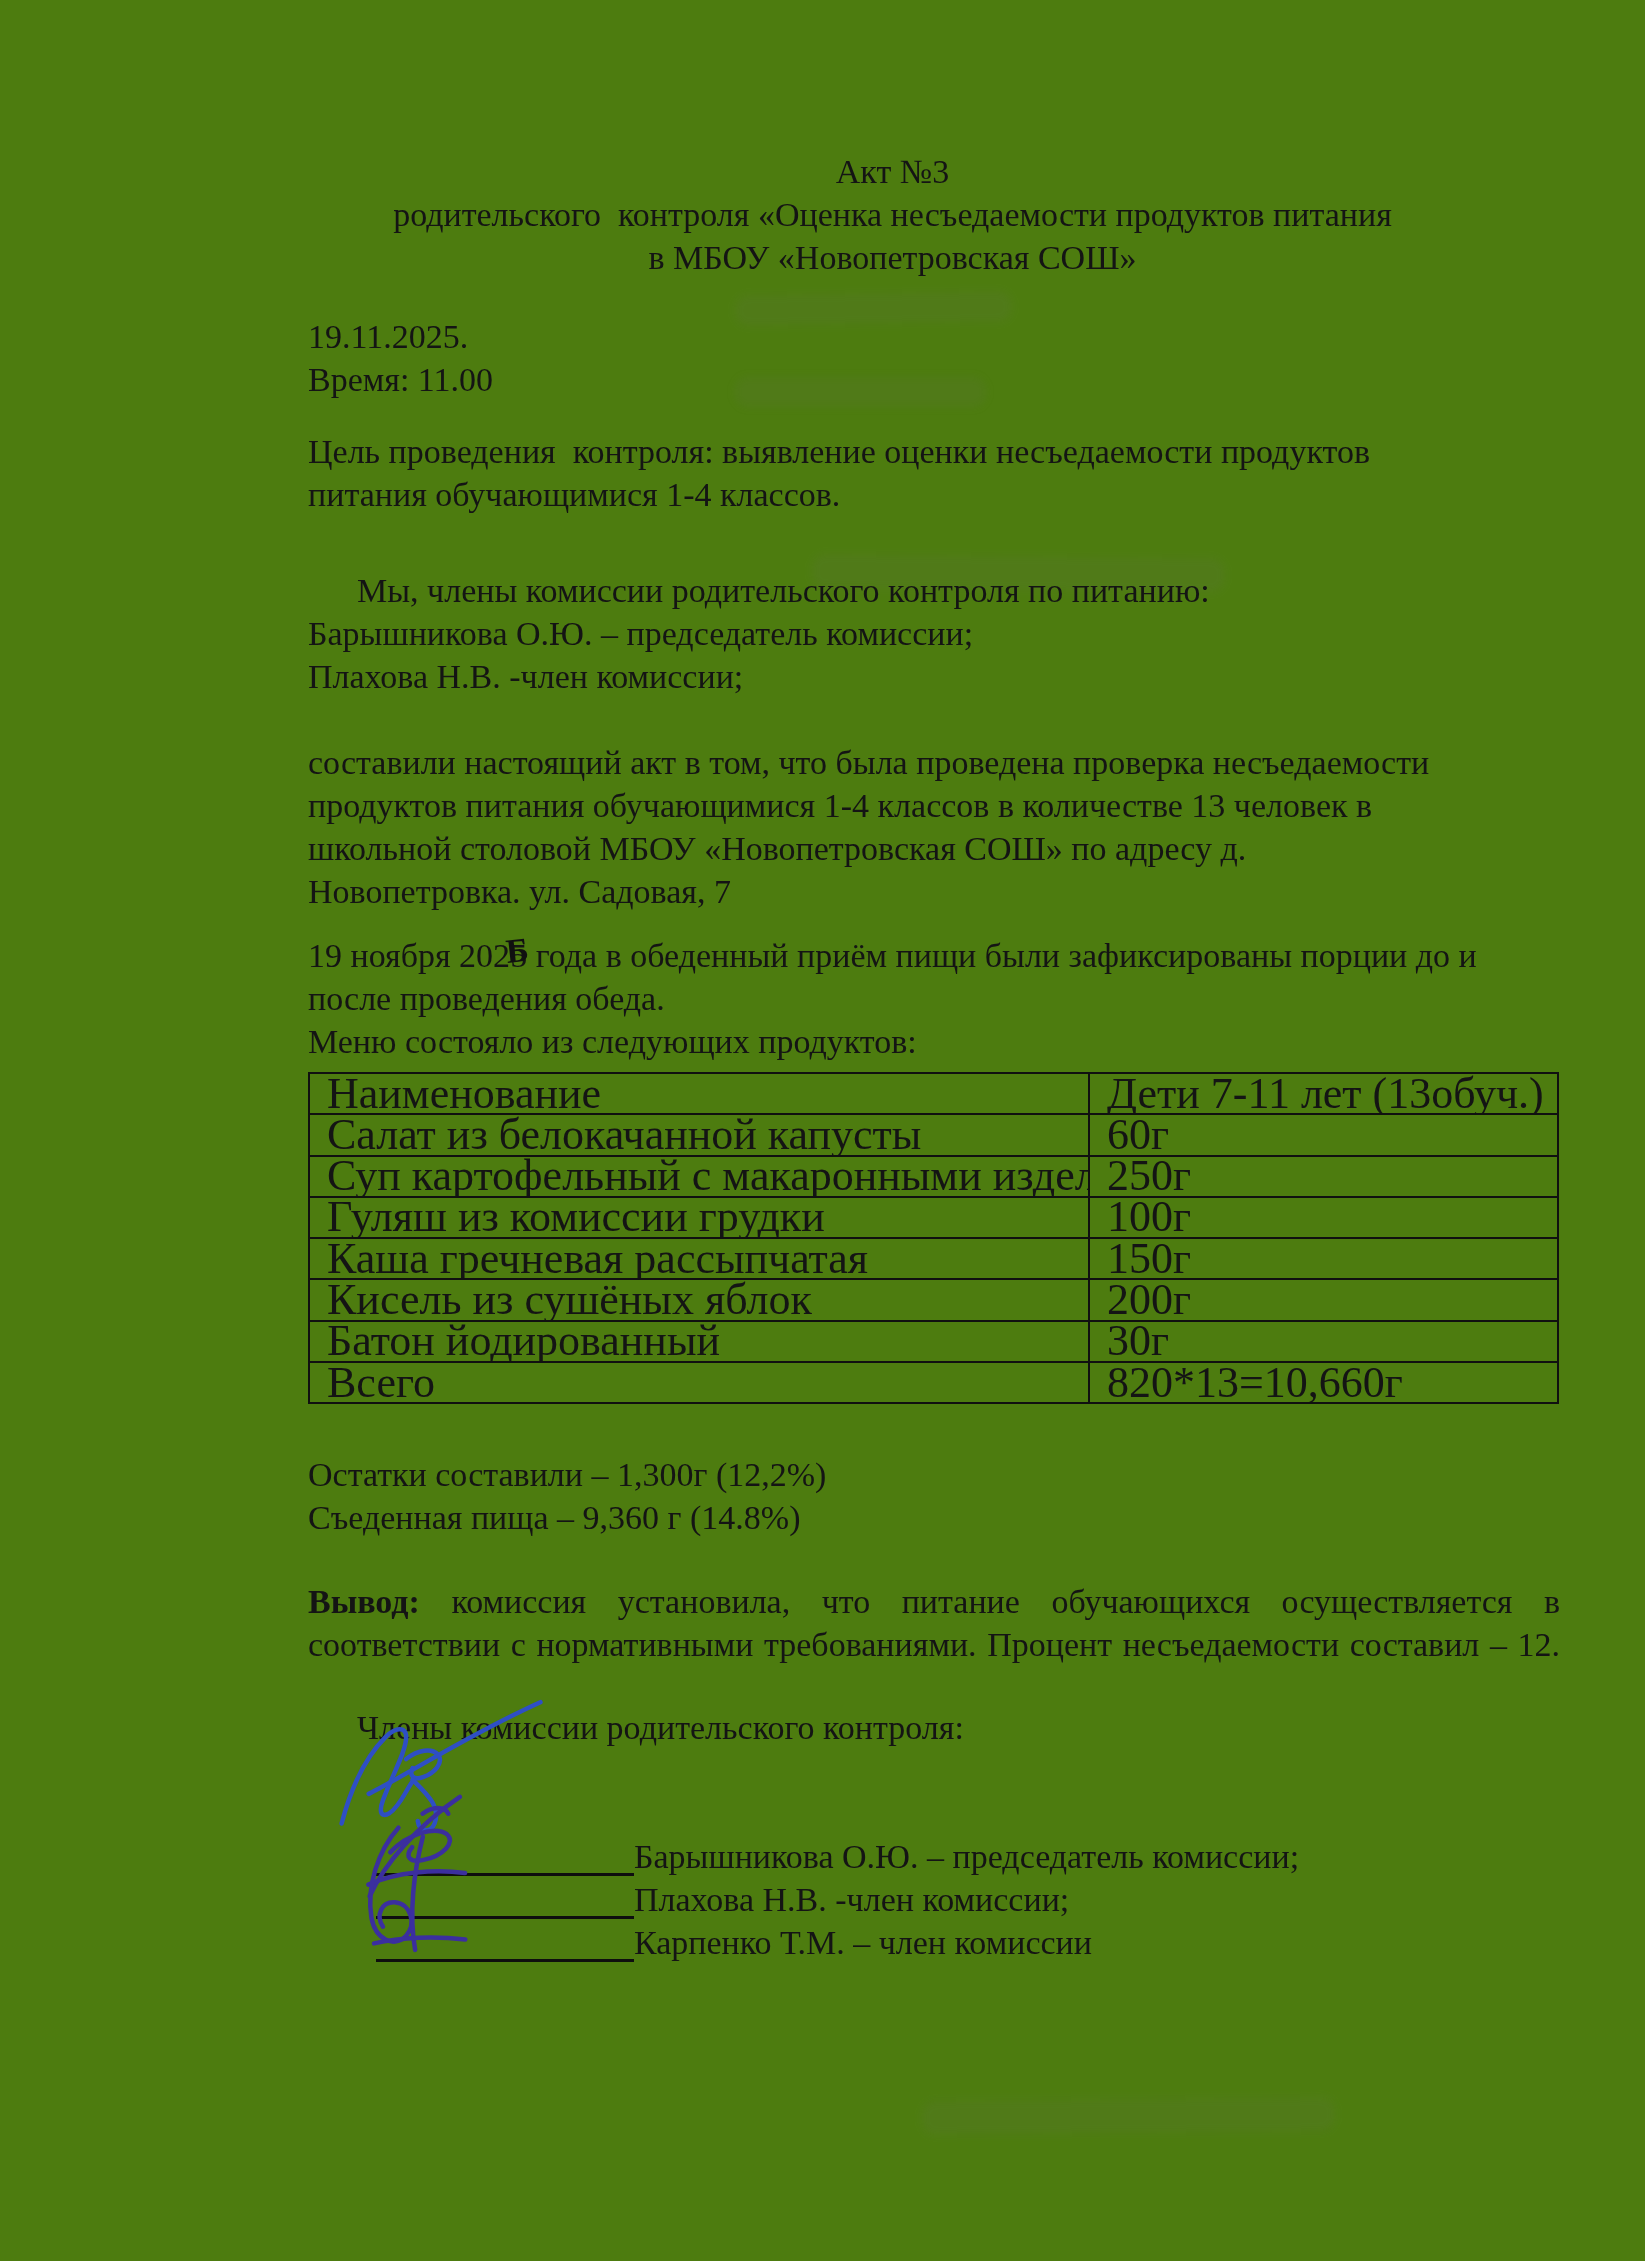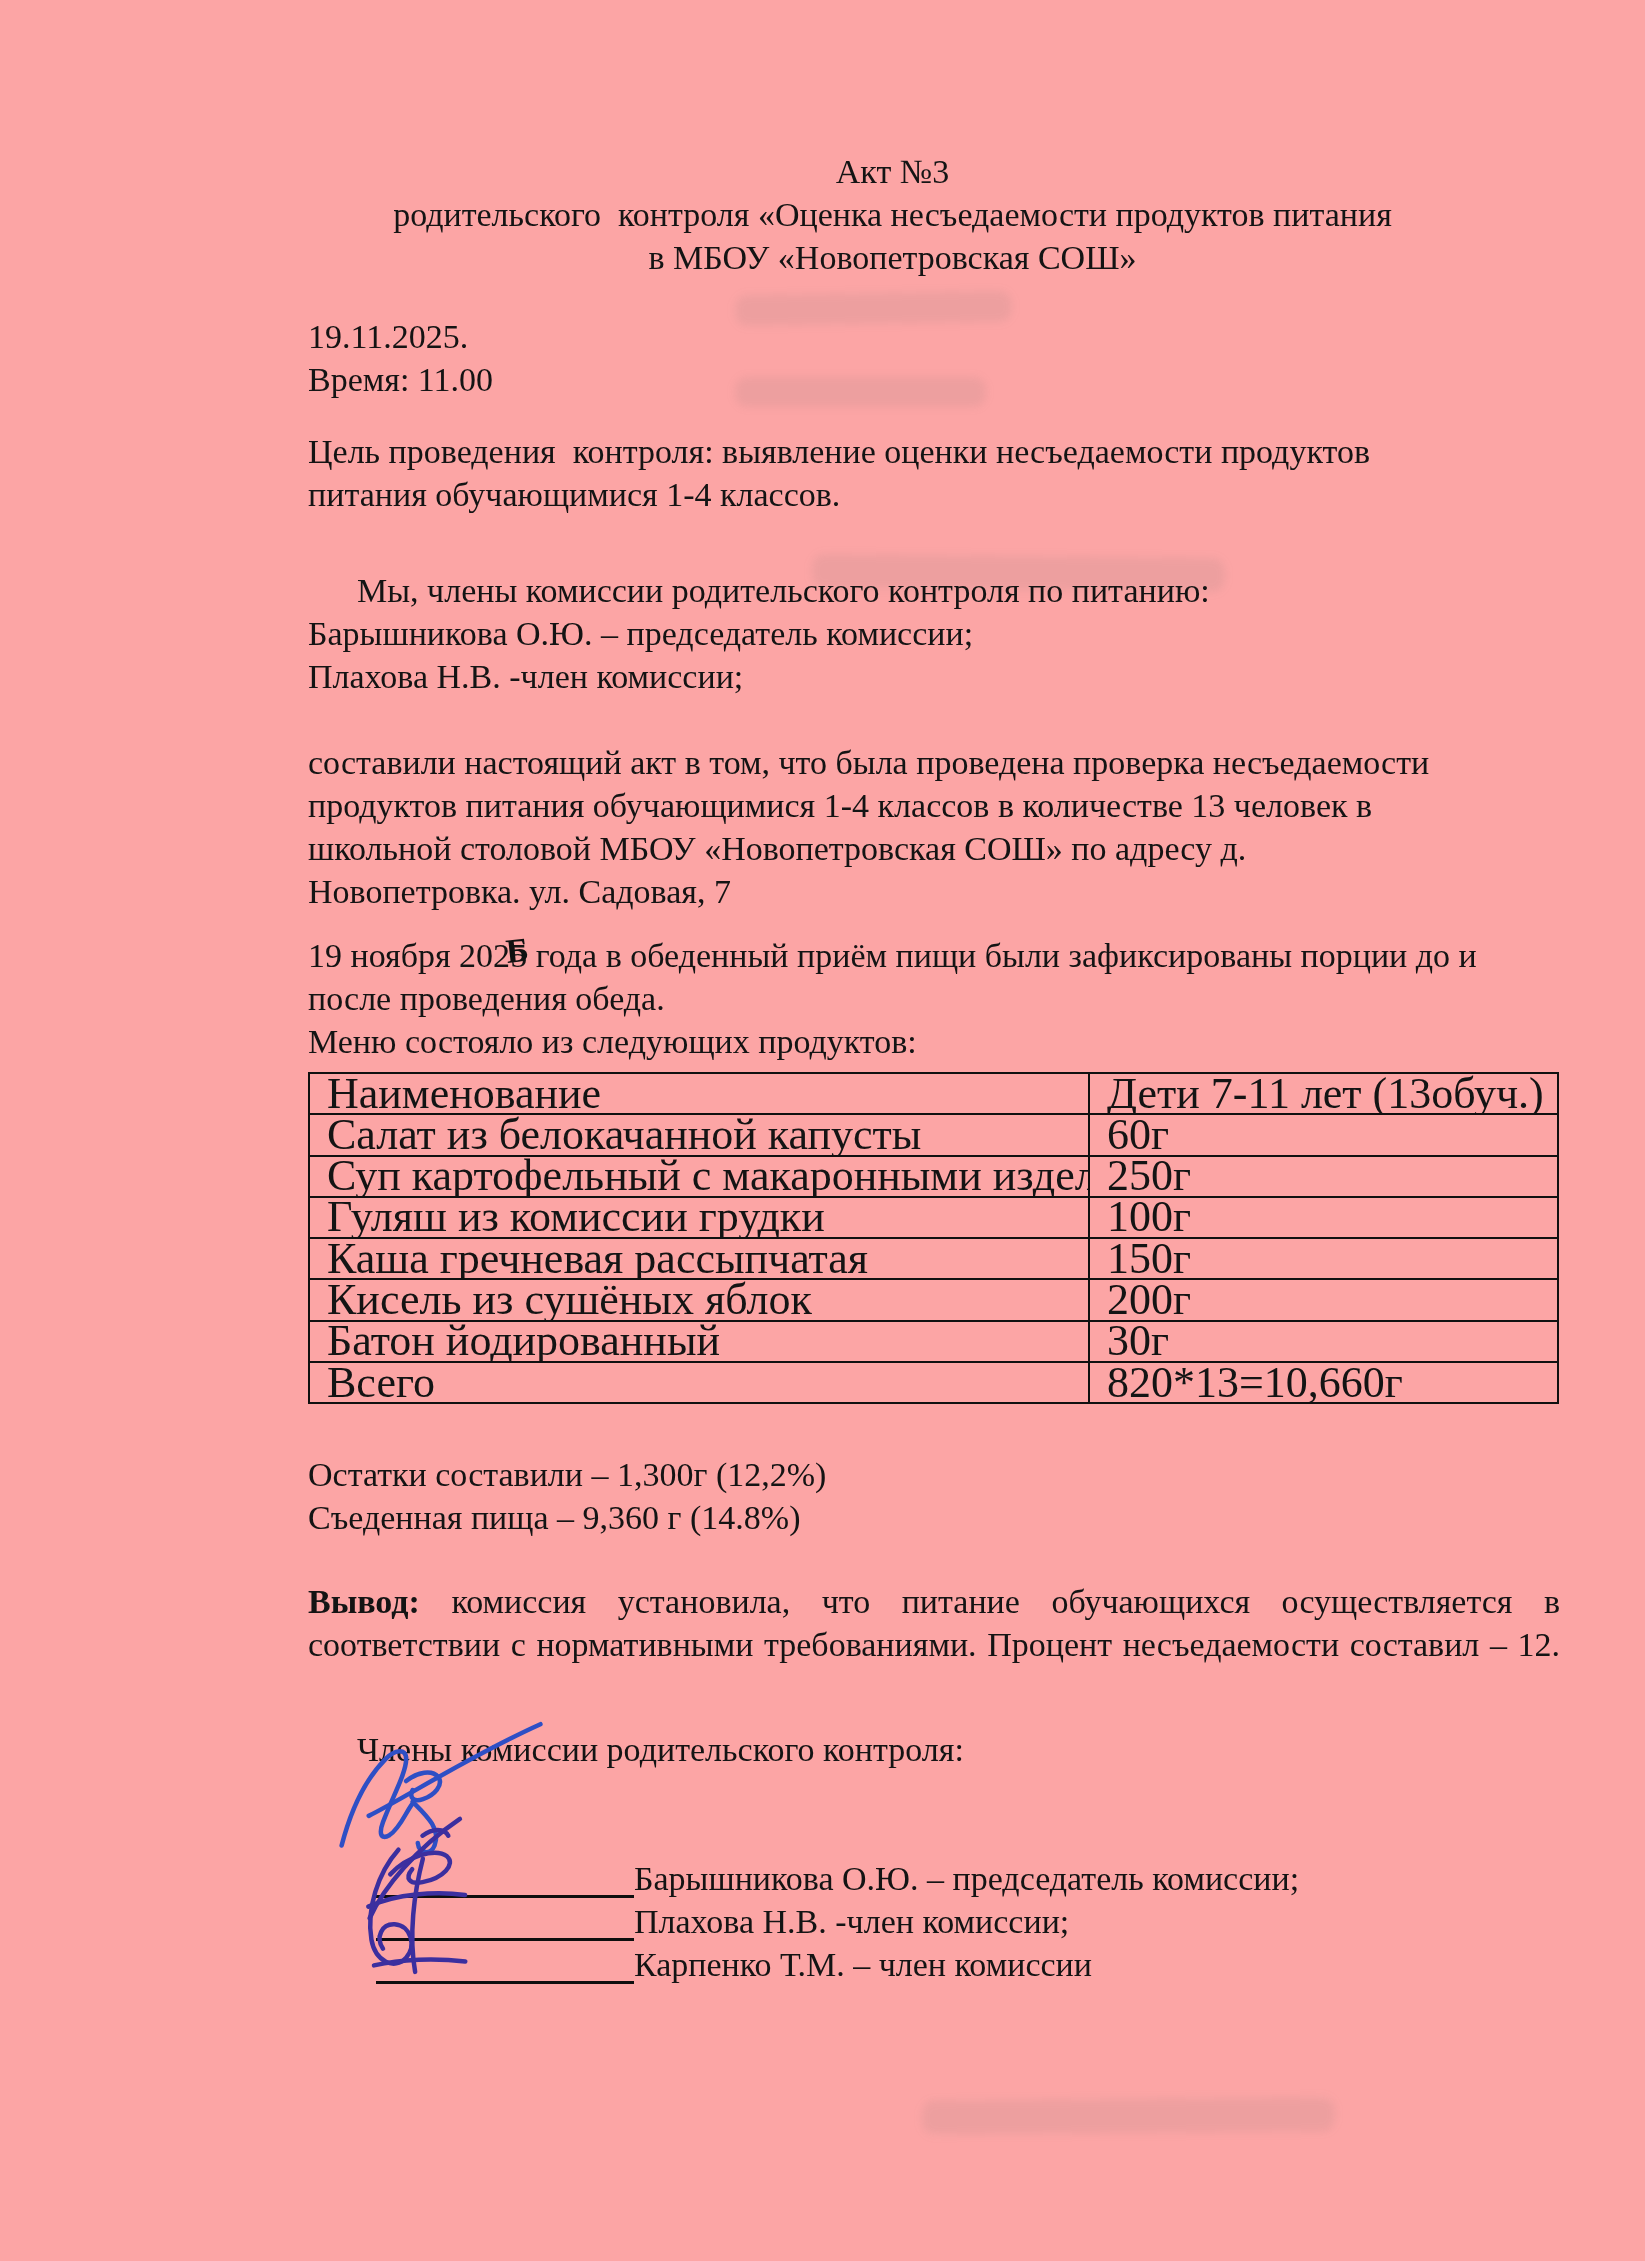--- a/index.html
+++ b/index.html
@@ -1,19 +1,19 @@
 <!DOCTYPE html>
 <html style="font-size:10.3px"><head>
 <meta charset="utf-8">
 <style>
   html,body{margin:0;padding:0;background:#e8e8e8;}
   .page{
     position:relative;
     width:1645px;height:2261px;
-    background:#fca5a5;
+    background:#4d7c0f;
     overflow:hidden;
     font-family:"Liberation Serif","DejaVu Serif",serif;
     color:#141414;
     font-size:34px;
     line-height:43px;
   }
   .doc{
     position:absolute;
     left:308px;top:150px;right:85px;
   }
@@ -47,21 +47,21 @@
     font-size:44px;
     line-height:37px;
     overflow:hidden;white-space:pre;
   }
   col.c1{width:780px;}
   col.c2{width:469px;}
   .block-results{margin-top:49px;}
   .block-conclusion{margin-top:41px;}
   .just{white-space:normal;text-align:justify;text-align-last:justify;}
   .bold{font-weight:bold;}
-  .block-sig-heading{margin-top:62px;}
+  .block-sig-heading{margin-top:40px;}
   .sig-block{margin-top:43px;}
   .sig-row{position:relative;height:43px;white-space:pre;}
   .sig-line{
     display:inline-block;width:258px;height:26px;
     border-bottom:3.2px solid #0e0e0e;
     vertical-align:-7.7px;
   }
   .sig-svg{position:absolute;pointer-events:none;}
   .sig-svg.s1{left:22px;bottom:-17px;}
   .sig-svg.s2{left:37px;bottom:-26px;}

